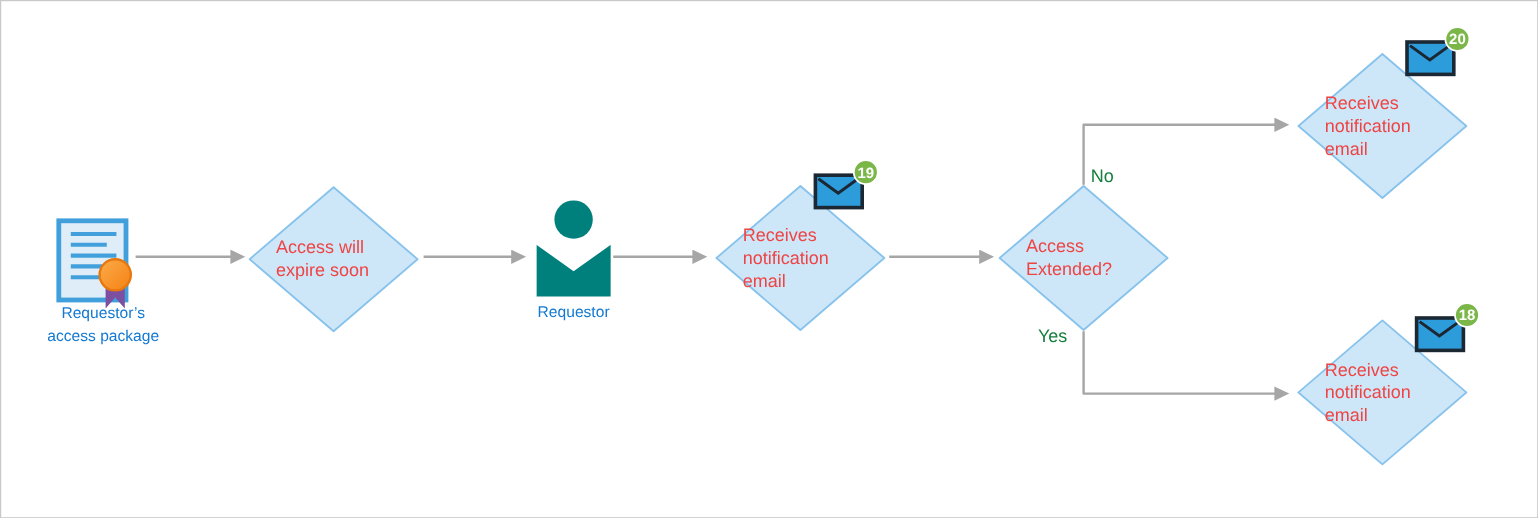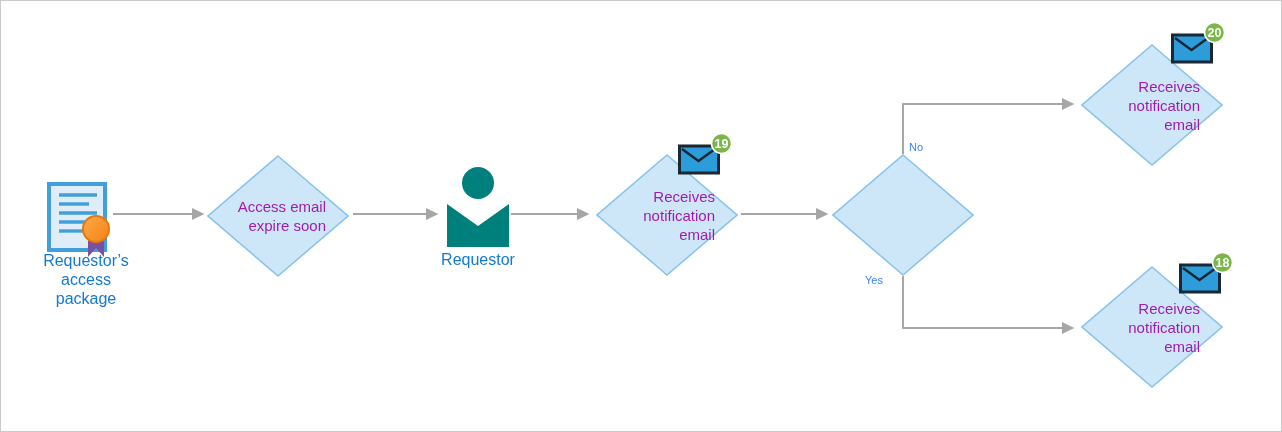--- a/index.html
+++ b/index.html
@@ -12,36 +12,36 @@
     font-family:"Liberation Sans", sans-serif;
     overflow:hidden;
   }
   .layer{position:absolute;left:0;top:0;}
   .node{position:absolute;display:flex;align-items:center;justify-content:center;}
   .node .shape{position:absolute;left:0;top:0;}
   .diamond{width:142px;height:122px;}
   .dlabel{
     position:relative;
     width:96px;
-    text-align:right;
-    color:#a21caf;
+    text-align:left;
+    color:#ef4444;
     font-size:15px;
     line-height:19px;
   }
   .caption{
     position:absolute;
     color:#1379d2;
-    font-size:16px;
+    font-size:13px;
     line-height:19px;
     text-align:center;
   }
   .branch-label{
     position:absolute;
-    color:#3b82f6;
-    font-size:11px;
+    color:#15803d;
+    font-size:15px;
     line-height:17px;
   }
   .icon-abs{position:absolute;}
 </style>
 </head>
 <body>
 
 <div class="canvas">
 
   <svg class="layer" width="1282" height="432">
@@ -73,21 +73,21 @@
     <line x1="16" y1="51" x2="42" y2="51" stroke="#41a0dc" stroke-width="3.4"></line>
     <polygon points="45,57 61,57 61,77 53,68 45,77" fill="#7c4fa0"></polygon>
     <circle cx="53" cy="49" r="13" fill="url(#medalGrad)" stroke="#e8770e" stroke-width="2"></circle>
   </svg>
   <div class="caption" style="left:29px;top:250px;width:112px;">Requestor’s access package</div>
 
   <div class="node diamond" style="left:206px;top:154px;">
     <svg class="shape" width="142" height="122">
       <polygon points="71,1 141,61 71,121 1,61" fill="#cde7f8" stroke="#86c2ec" stroke-width="1.5"></polygon>
     </svg>
-    <div class="dlabel">Access email expire soon</div>
+    <div class="dlabel">Access will expire soon</div>
   </div>
 
   <svg class="icon-abs" style="left:446px;top:163px;" width="62" height="84">
     <circle cx="31" cy="19" r="16" fill="#00807c"></circle>
     <polygon points="0,40 31,62 62,40 62,83 0,83" fill="#00807c"></polygon>
   </svg>
   <div class="caption" style="left:427px;top:249px;width:100px;">Requestor</div>
 
   <div class="node diamond" style="left:595px;top:153px;">
     <svg class="shape" width="142" height="122">
@@ -99,20 +99,21 @@
     <rect x="2.5" y="13" width="39" height="27" fill="#2d9cdb" stroke="#1b2733" stroke-width="3"></rect>
     <polyline points="5,16 21.5,28 38,16" fill="none" stroke="#1b2733" stroke-width="2.5"></polyline>
     <circle cx="44.5" cy="10.5" r="10" fill="#7ab648" stroke="#ffffff" stroke-width="1.5"></circle>
     <text x="44.5" y="15" font-size="12.5" font-weight="bold" fill="#ffffff" text-anchor="middle">19</text>
   </svg>
 
   <div class="node diamond" style="left:831px;top:153px;">
     <svg class="shape" width="142" height="122">
       <polygon points="71,1 141,61 71,121 1,61" fill="#cde7f8" stroke="#86c2ec" stroke-width="1.5"></polygon>
     </svg>
+    <div class="dlabel">Access Extended?</div>
   </div>
   <div class="branch-label" style="left:908px;top:138px;">No</div>
   <div class="branch-label" style="left:864px;top:271px;">Yes</div>
 
   <div class="node diamond" style="left:1080px;top:43px;">
     <svg class="shape" width="142" height="122">
       <polygon points="71,1 141,61 71,121 1,61" fill="#cde7f8" stroke="#86c2ec" stroke-width="1.5"></polygon>
     </svg>
     <div class="dlabel">Receives notification email</div>
   </div>

